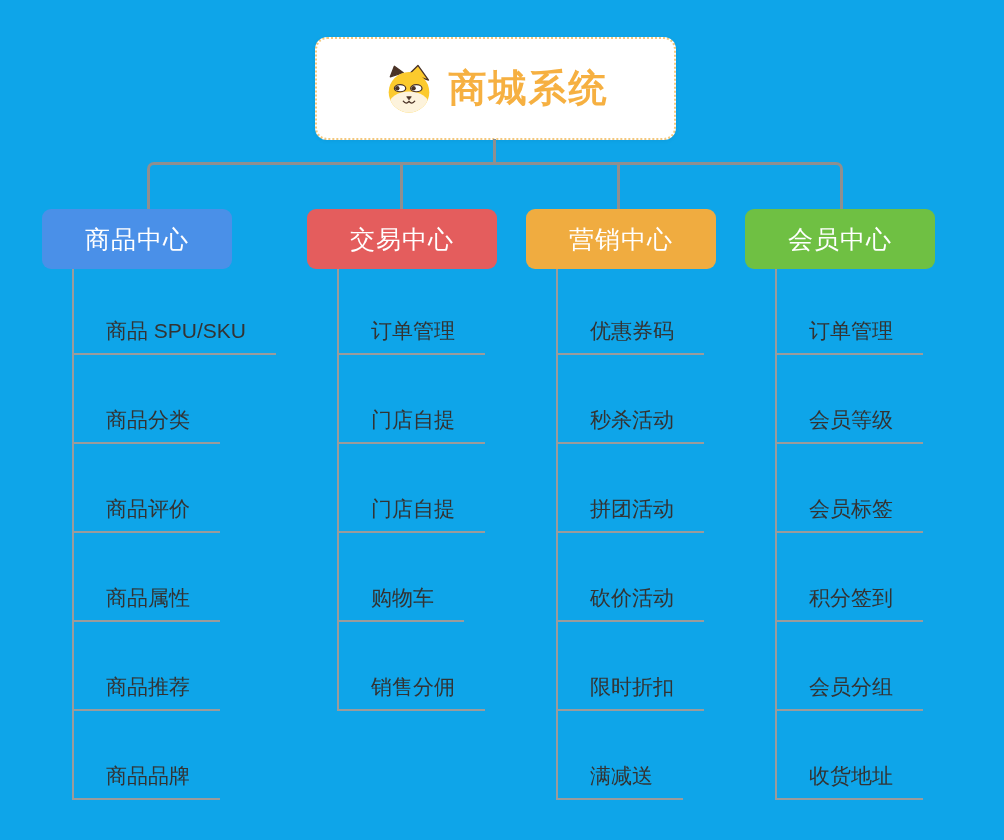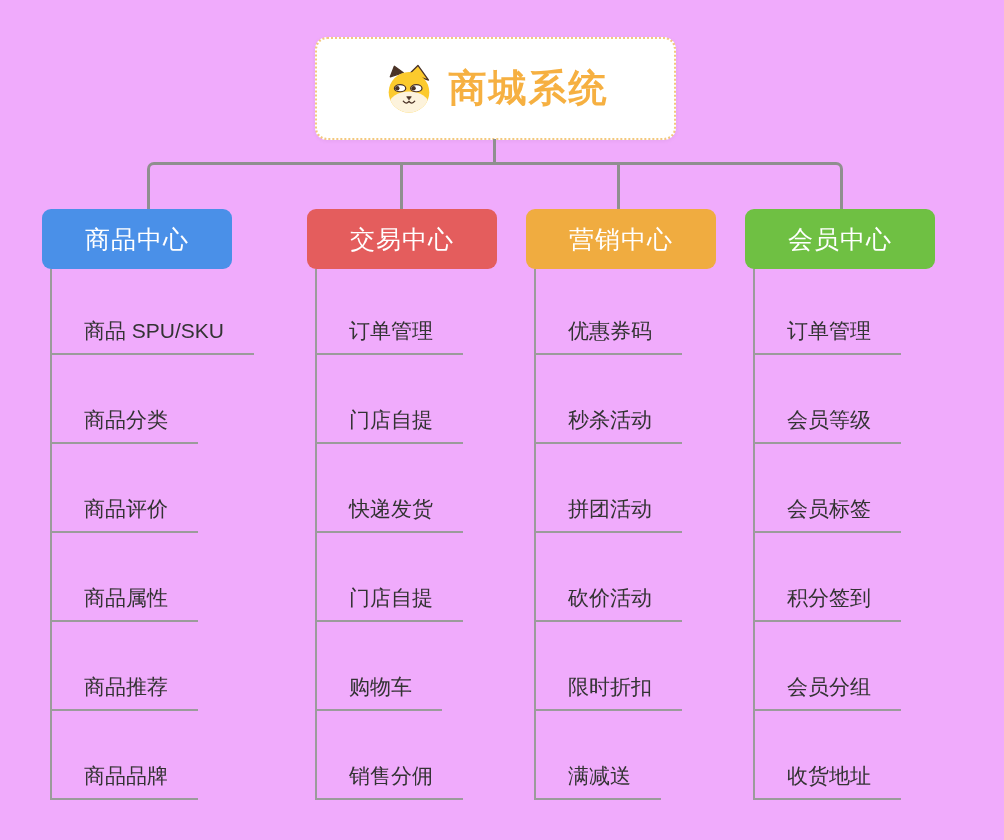--- a/index.html
+++ b/index.html
@@ -5,21 +5,21 @@
 <style>
   html, body {
     margin: 0;
     padding: 0;
     font-family: "Liberation Sans", "DejaVu Sans", sans-serif;
   }
   .canvas {
     position: relative;
     width: 1004px;
     height: 840px;
-    background: #f0abfc;
+    background: #0ea5e9;
     overflow: hidden;
   }
 
   
   .root-node {
     position: absolute;
     left: 315px;
     top: 37px;
     width: 361px;
     height: 103px;
@@ -83,21 +83,21 @@
     border-radius: 9px;
     display: flex;
     align-items: center;
     justify-content: center;
     color: #ffffff;
     font-size: 25px;
     letter-spacing: 1px;
     white-space: nowrap;
   }
   .leaf-list {
-    margin-left: 8px;
+    margin-left: 30px;
     width: max-content;
     border-left: 2px solid #9b9b9b;
   }
   .leaf-row {
     width: max-content;
     height: 89px;
     box-sizing: border-box;
     display: flex;
     align-items: flex-end;
     border-bottom: 2px solid #9b9b9b;
@@ -150,21 +150,20 @@
           <div class="leaf-row">商品推荐</div>
           <div class="leaf-row">商品品牌</div>
         </div>
   </div>
 
   <div class="column" style="left: 307px;">
     <div class="branch-box" style="background: rgb(228, 93, 93);">交易中心</div>
     <div class="leaf-list">
           <div class="leaf-row">订单管理</div>
           <div class="leaf-row">门店自提</div>
-          <div class="leaf-row">快递发货</div>
           <div class="leaf-row">门店自提</div>
           <div class="leaf-row">购物车</div>
           <div class="leaf-row">销售分佣</div>
         </div>
   </div>
 
   <div class="column" style="left: 526px;">
     <div class="branch-box" style="background: rgb(240, 172, 64);">营销中心</div>
     <div class="leaf-list">
           <div class="leaf-row">优惠券码</div>

